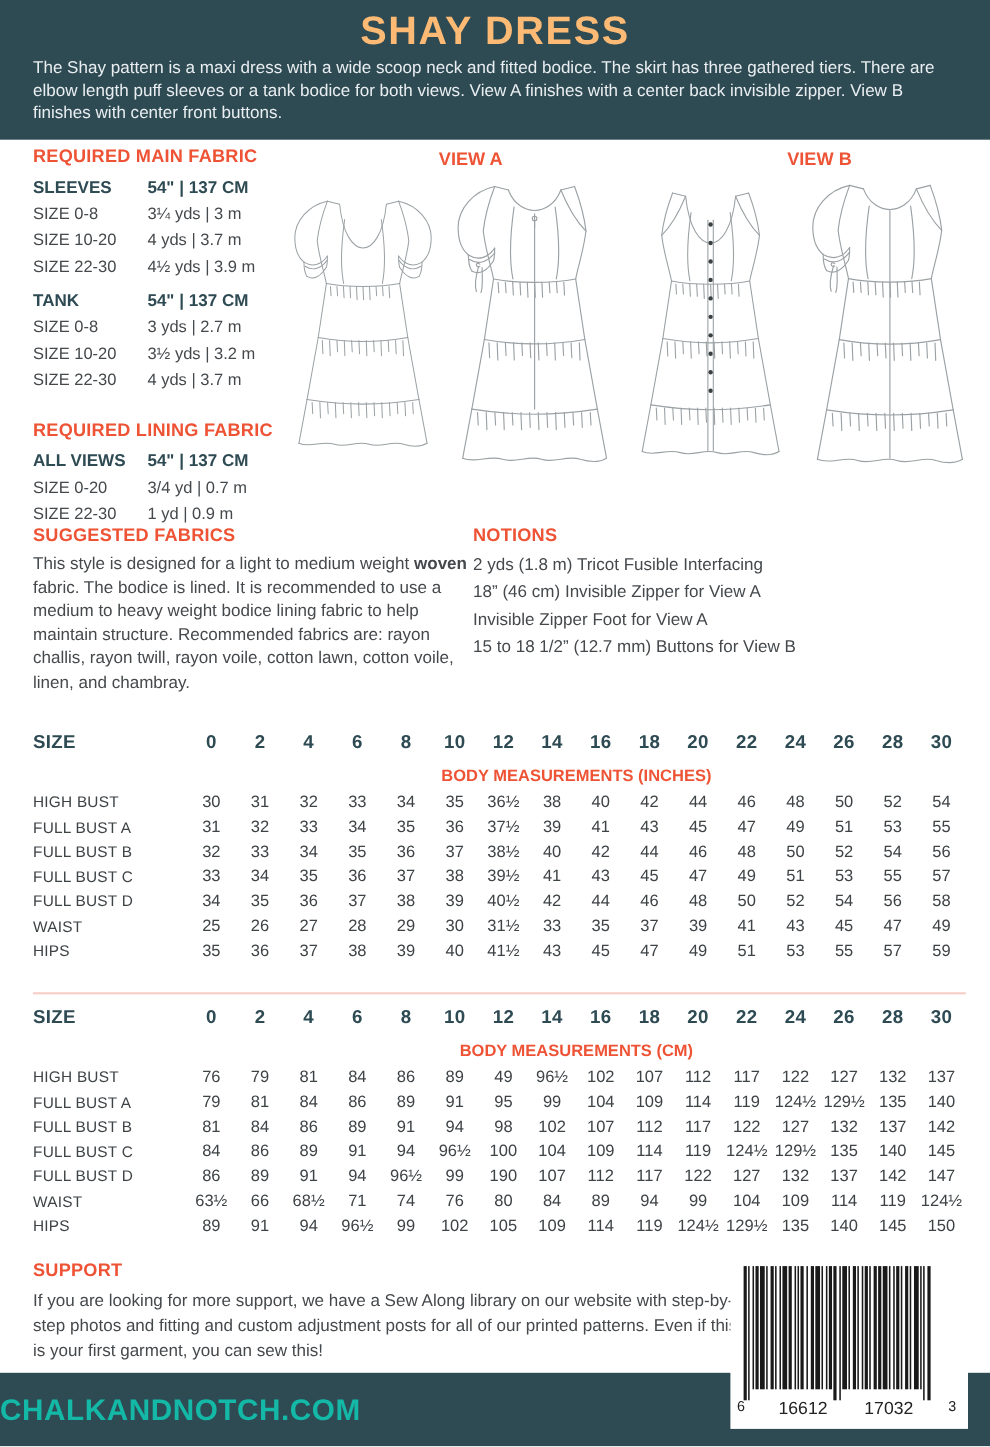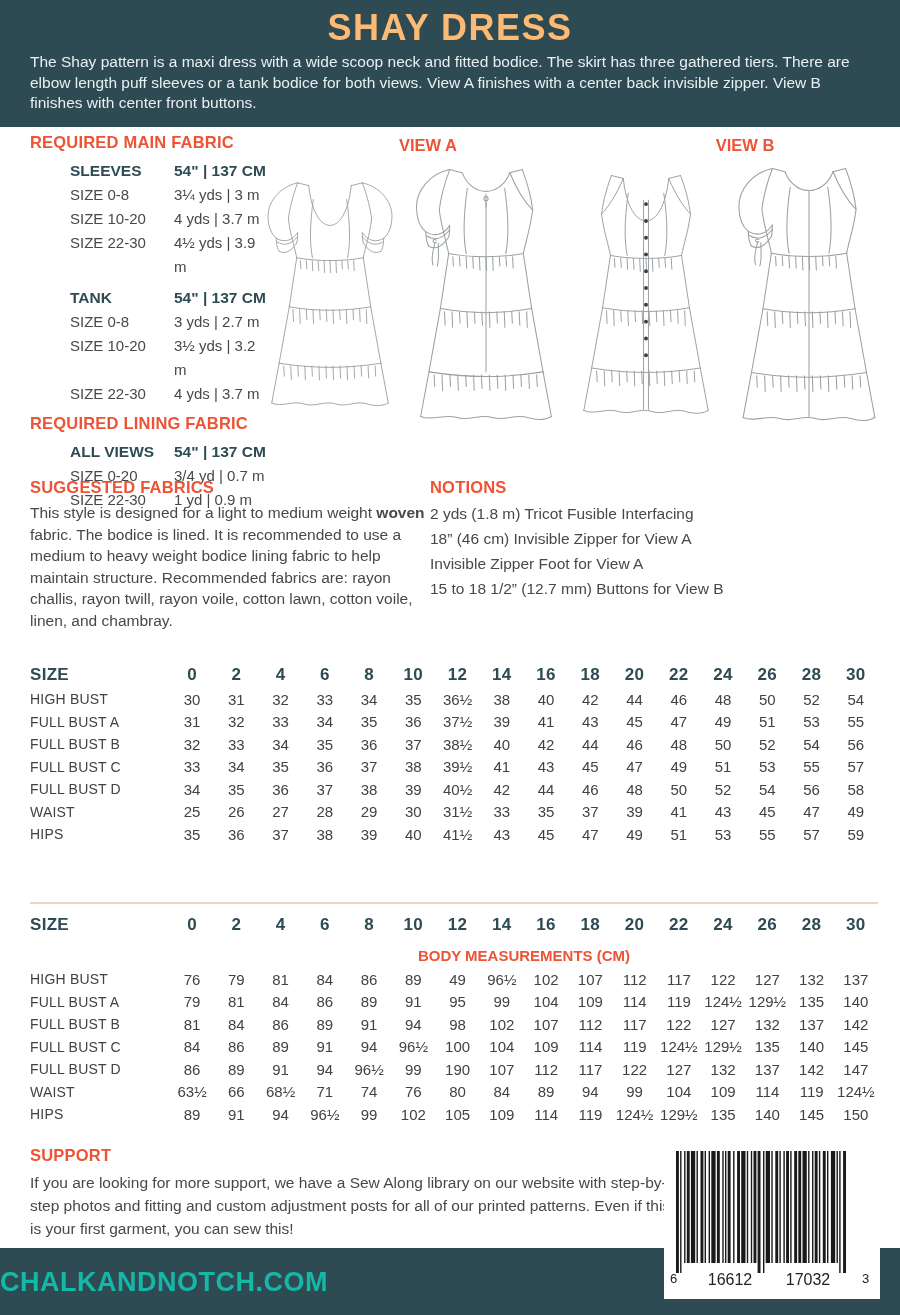--- a/index.html
+++ b/index.html
@@ -15,22 +15,22 @@
 
   
   .masthead{position:absolute;top:0;left:0;width:900px;height:127px;background:var(--teal);}
   .masthead h1{margin:7px 0 0;text-align:center;color:#fdba74;font-size:36px;font-weight:bold;letter-spacing:1.5px;}
   .masthead .desc{position:absolute;left:30px;top:52px;width:842px;margin:0;color:#e9eef1;
         font-size:15.5px;line-height:20.5px;font-weight:500;}
 
   
   .fabric-col{position:absolute;left:30px;top:133px;width:236px;}
   .sec-h{color:var(--orange);font-weight:bold;font-size:16.5px;margin:0 0 4px;letter-spacing:.2px;}
-  .sec-h.lining{margin-top:8px;}
-  .fab-row{display:flex;line-height:24px;font-size:15px;color:var(--ink);margin-left:40px;}
+  .sec-h.lining{margin-top:24px;}
+  .fab-row{display:flex;line-height:24px;font-size:15px;color:var(--ink);}
   .fab-row .c1{width:104px;flex:none;}
   .fab-row.fhead{font-weight:bold;color:var(--teal);font-size:15.5px;margin-top:7px;}
 
   
   .viewlabel{position:absolute;top:136px;width:200px;text-align:center;color:var(--orange);
         font-weight:bold;font-size:16.5px;}
   #viewA-label{left:328px;} #viewB-label{left:645px;}
   .dress{position:absolute;top:156px;height:272px;}
   #dress-a-front{left:256px;width:148px;}
   #dress-a-back {left:403px;width:166px;}
@@ -444,20 +444,23 @@
         <span class="tcell">14</span>
         <span class="tcell">16</span>
         <span class="tcell">18</span>
         <span class="tcell">20</span>
         <span class="tcell">22</span>
         <span class="tcell">24</span>
         <span class="tcell">26</span>
         <span class="tcell">28</span>
         <span class="tcell">30</span>
       </div>
+      <div class="unitrow">
+        <span class="unitlbl">BODY MEASUREMENTS (INCHES)</span>
+      </div>
       <div class="trow drow">
         <span class="tlbl">HIGH BUST</span>
         <span class="tcell">30</span>
         <span class="tcell">31</span>
         <span class="tcell">32</span>
         <span class="tcell">33</span>
         <span class="tcell">34</span>
         <span class="tcell">35</span>
         <span class="tcell">36½</span>
         <span class="tcell">38</span>

